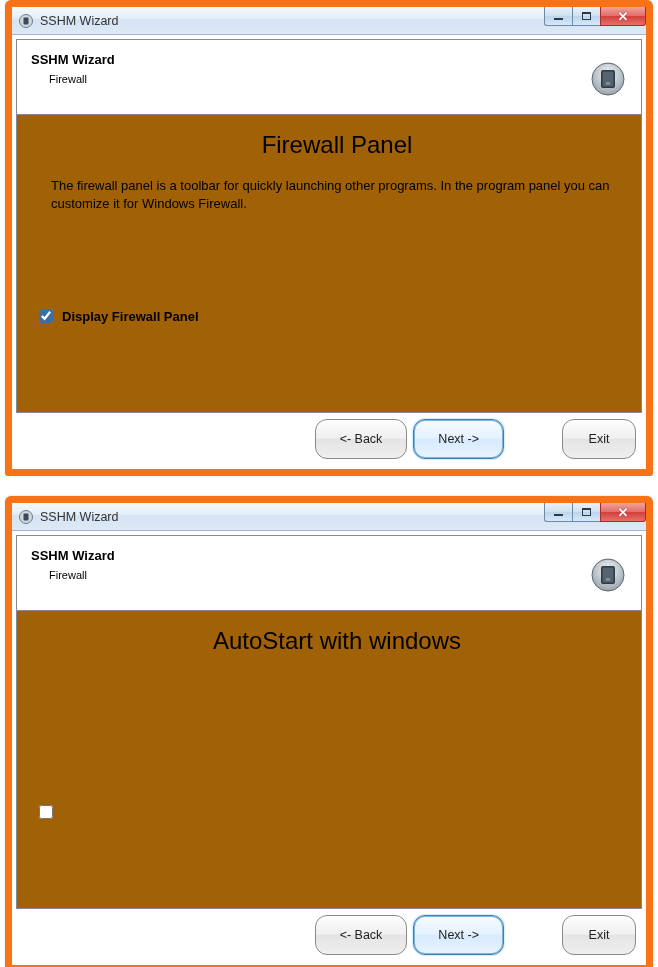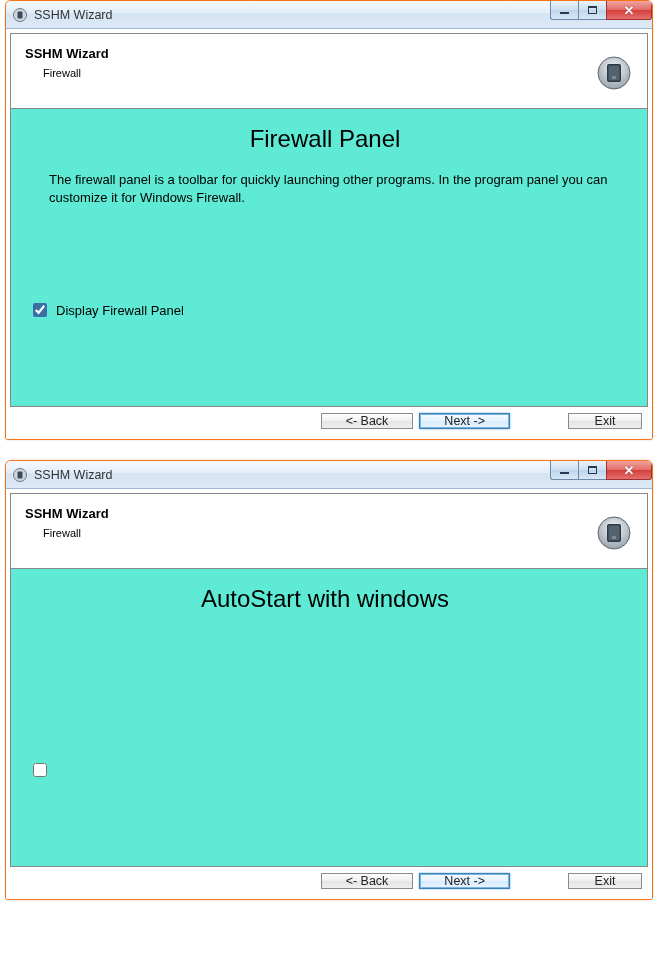--- a/index.html
+++ b/index.html
@@ -8,21 +8,21 @@
     padding: 0;
     background: #fff;
     font-family: "Segoe UI", Tahoma, sans-serif;
     font-size: 13px;
     color: #000;
     width: 658px;
   }
   .window {
     width: 648px;
     margin: 0 auto 20px auto;
-    border: 1px solid #f97316;
+    border: 7px solid #f97316;
     border-radius: 6px 6px 3px 3px;
     background: #fff;
     box-shadow: 0 0 2px rgba(0,0,0,0.2);
     overflow: hidden;
   }
   .titlebar {
     height: 28px;
     background: linear-gradient(to bottom, #f5f9fd 0%, #e3edf8 45%, #d4e4f4 46%, #dde9f6 100%);
     border-bottom: 1px solid #9eb8d4;
     display: flex;
@@ -108,65 +108,64 @@
   .header-icon {
     position: absolute;
     right: 16px;
     top: 22px;
     width: 34px;
     height: 34px;
   }
   .content-area {
     border: 1px solid #888;
     border-top: none;
-    padding: 10px 18px 18px 10px;
+    padding: 10px 18px 18px 34px;
     min-height: 298px;
     position: relative;
-    background: #5eead4;
+    background: #a16207;
   }
   .content-title {
     text-align: center;
     font-size: 24px;
     margin: 6px 0 18px 0;
   }
   .content-desc {
     font-size: 13px;
     line-height: 1.35;
     color: #000;
-    margin-left: 28px;
   }
   .checkbox-row {
     position: absolute;
     bottom: 86px;
     left: 18px;
     display: flex;
     align-items: center;
     gap: 6px;
   }
   .checkbox-row input[type=checkbox] {
     width: 14px; height: 14px;
     accent-color: #3a6ea5;
   }
   .checkbox-row label {
-    font-weight: normal;
+    font-weight: bold;
     font-size: 13px;
   }
   .button-bar {
     display: flex;
     justify-content: flex-end;
     align-items: center;
     gap: 8px;
     padding: 6px 6px 6px 6px;
     background: #fff;
   }
   .btn {
     min-width: 74px;
-    height: 16px;
+    height: 40px;
     border: 1px solid #8a8a8a;
-    border-radius: 0;
+    border-radius: 12px;
     background: linear-gradient(to bottom, #fdfdfd 0%, #f0f0f0 48%, #e4e4e4 50%, #efefef 100%);
     font-size: 12.5px;
     font-family: inherit;
     padding: 0 24px;
     cursor: default;
     color: #222;
   }
   .btn.focused {
     border: 1px solid #3c7fb1;
     box-shadow: 0 0 0 1px #7ab6e0 inset, 0 0 2px #7ab6e0;

